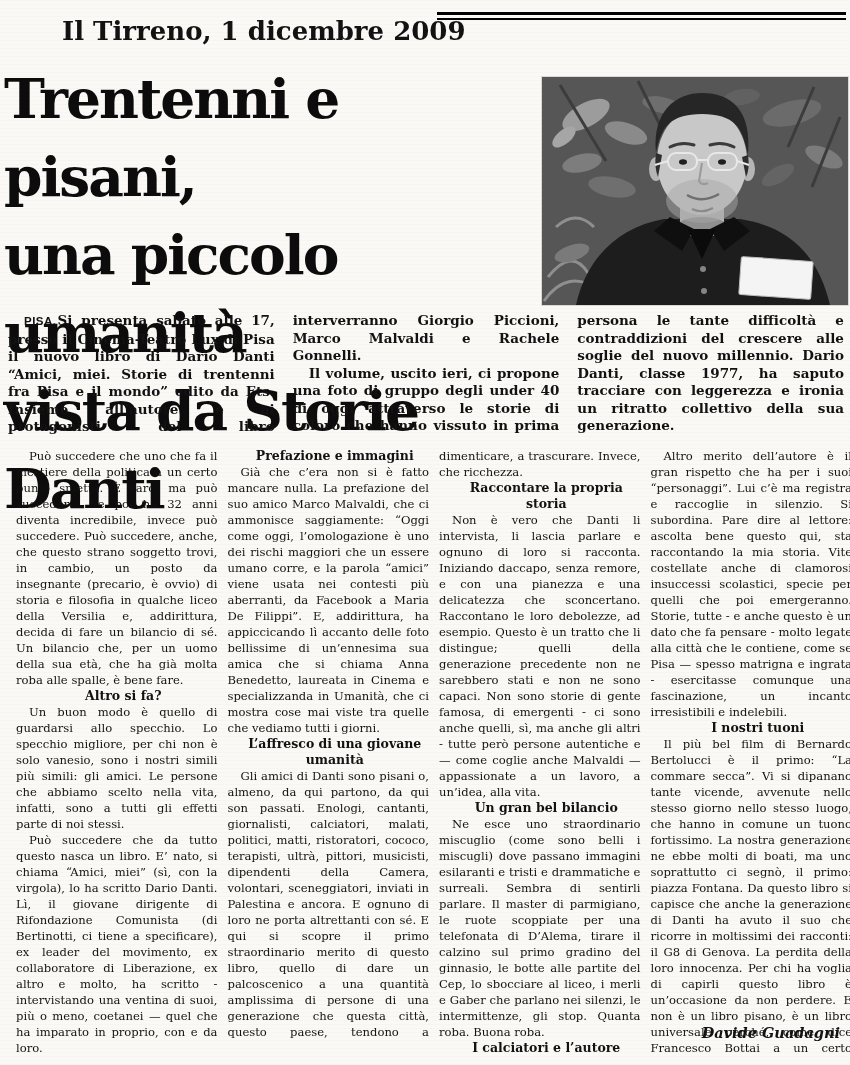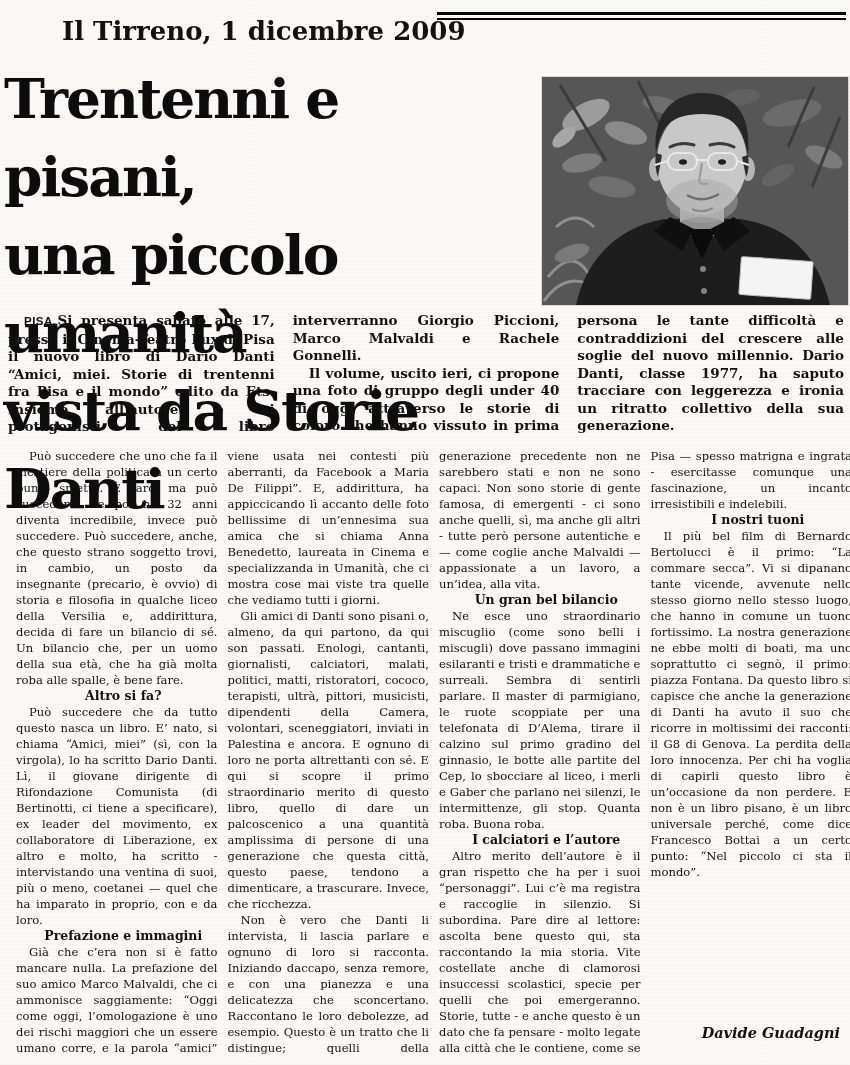--- a/index.html
+++ b/index.html
@@ -144,24 +144,27 @@
   </div>
 
   <div class="lead">
       <p><span class="dateline">PISA.</span>Si presenta sabato alle 17, presso il Cinema-Teatro Lux di Pisa il nuovo libro di Dario Danti “Amici, miei. Storie di trentenni fra Pisa e il mondo” edito da Ets. Insieme all’autore e ai protagonisti del libro interverranno Giorgio Piccioni, Marco Malvaldi e Rachele Gonnelli.</p>
       <p>Il volume, uscito ieri, ci propone una foto di gruppo degli under 40 di oggi attraverso le storie di coloro che hanno vissuto in prima persona le tante difficoltà e contraddizioni del crescere alle soglie del nuovo millennio. Dario Danti, classe 1977, ha saputo tracciare con leggerezza e ironia un ritratto collettivo della sua generazione.</p>
     </div>
 
   <div class="body-cols">
       <p>Può succedere che uno che fa il mestiere della politica a un certo punto smetta. È raro, ma può succedere. Se poi ha 32 anni diventa incredibile, invece può succedere. Può succedere, anche, che questo strano soggetto trovi, in cambio, un posto da insegnante (precario, è ovvio) di storia e filosofia in qualche liceo della Versilia e, addirittura, decida di fare un bilancio di sé. Un bilancio che, per un uomo della sua età, che ha già molta roba alle spalle, è bene fare.</p>
       <h4>Altro si fa?</h4>
+      <p>Un buon modo è quello di guardarsi allo specchio. Lo specchio migliore, per chi non è solo vanesio, sono i nostri simili più simili: gli amici. Le persone che abbiamo scelto nella vita, infatti, sono a tutti gli effetti parte di noi stessi.</p>
       <p>Può succedere che da tutto questo nasca un libro. E’ nato, si chiama “Amici, miei” (sì, con la virgola), lo ha scritto Dario Danti. Lì, il giovane dirigente di Rifondazione Comunista (di Bertinotti, ci tiene a specificare), ex leader del movimento, ex collaboratore di Liberazione, ex altro e molto, ha scritto - intervistando una ventina di suoi, più o meno, coetanei — quel che ha imparato in proprio, con e da loro.</p>
       <h4>Prefazione e immagini</h4>
       <p>Già che c’era non si è fatto mancare nulla. La prefazione del suo amico Marco Malvaldi, che ci ammonisce saggiamente: “Oggi come oggi, l’omologazione è uno dei rischi maggiori che un essere umano corre, e la parola “amici” viene usata nei contesti più aberranti, da Facebook a Maria De Filippi”. E, addirittura, ha appiccicando lì accanto delle foto bellissime di un’ennesima sua amica che si chiama Anna Benedetto, laureata in Cinema e specializzanda in Umanità, che ci mostra cose mai viste tra quelle che vediamo tutti i giorni.</p>
+      <h4>L’affresco di una giovane umanità</h4>
       <p>Gli amici di Danti sono pisani o, almeno, da qui partono, da qui son passati. Enologi, cantanti, giornalisti, calciatori, malati, politici, matti, ristoratori, cococo, terapisti, ultrà, pittori, musicisti, dipendenti della Camera, volontari, sceneggiatori, inviati in Palestina e ancora. E ognuno di loro ne porta altrettanti con sé. E qui si scopre il primo straordinario merito di questo libro, quello di dare un palcoscenico a una quantità amplissima di persone di una generazione che questa città, questo paese, tendono a dimenticare, a trascurare. Invece, che ricchezza.</p>
+      <h4>Raccontare la propria storia</h4>
       <p>Non è vero che Danti li intervista, li lascia parlare e ognuno di loro si racconta. Iniziando daccapo, senza remore, e con una pianezza e una delicatezza che sconcertano. Raccontano le loro debolezze, ad esempio. Questo è un tratto che li distingue; quelli della generazione precedente non ne sarebbero stati e non ne sono capaci. Non sono storie di gente famosa, di emergenti - ci sono anche quelli, sì, ma anche gli altri - tutte però persone autentiche e — come coglie anche Malvaldi — appassionate a un lavoro, a un’idea, alla vita.</p>
       <h4>Un gran bel bilancio</h4>
       <p>Ne esce uno straordinario miscuglio (come sono belli i miscugli) dove passano immagini esilaranti e tristi e drammatiche e surreali. Sembra di sentirli parlare. Il master di parmigiano, le ruote scoppiate per una telefonata di D’Alema, tirare il calzino sul primo gradino del ginnasio, le botte alle partite del Cep, lo sbocciare al liceo, i merli e Gaber che parlano nei silenzi, le intermittenze, gli stop. Quanta roba. Buona roba.</p>
       <h4>I calciatori e l’autore</h4>
       <p>Altro merito dell’autore è il gran rispetto che ha per i suoi “personaggi”. Lui c’è ma registra e raccoglie in silenzio. Si subordina. Pare dire al lettore: ascolta bene questo qui, sta raccontando la mia storia. Vite costellate anche di clamorosi insuccessi scolastici, specie per quelli che poi emergeranno. Storie, tutte - e anche questo è un dato che fa pensare - molto legate alla città che le contiene, come se Pisa — spesso matrigna e ingrata - esercitasse comunque una fascinazione, un incanto irresistibili e indelebili.</p>
       <h4>I nostri tuoni</h4>
       <p>Il più bel film di Bernardo Bertolucci è il primo: “La commare secca”. Vi si dipanano tante vicende, avvenute nello stesso giorno nello stesso luogo, che hanno in comune un tuono fortissimo. La nostra generazione ne ebbe molti di boati, ma uno soprattutto ci segnò, il primo: piazza Fontana. Da questo libro si capisce che anche la generazione di Danti ha avuto il suo che ricorre in moltissimi dei racconti: il G8 di Genova. La perdita della loro innocenza. Per chi ha voglia di capirli questo libro è un’occasione da non perdere. E non è un libro pisano, è un libro universale perché, come dice Francesco Bottai a un certo punto: “Nel piccolo ci sta il mondo”.</p>
     </div>
 
   <div class="byline">Davide Guadagni</div>

